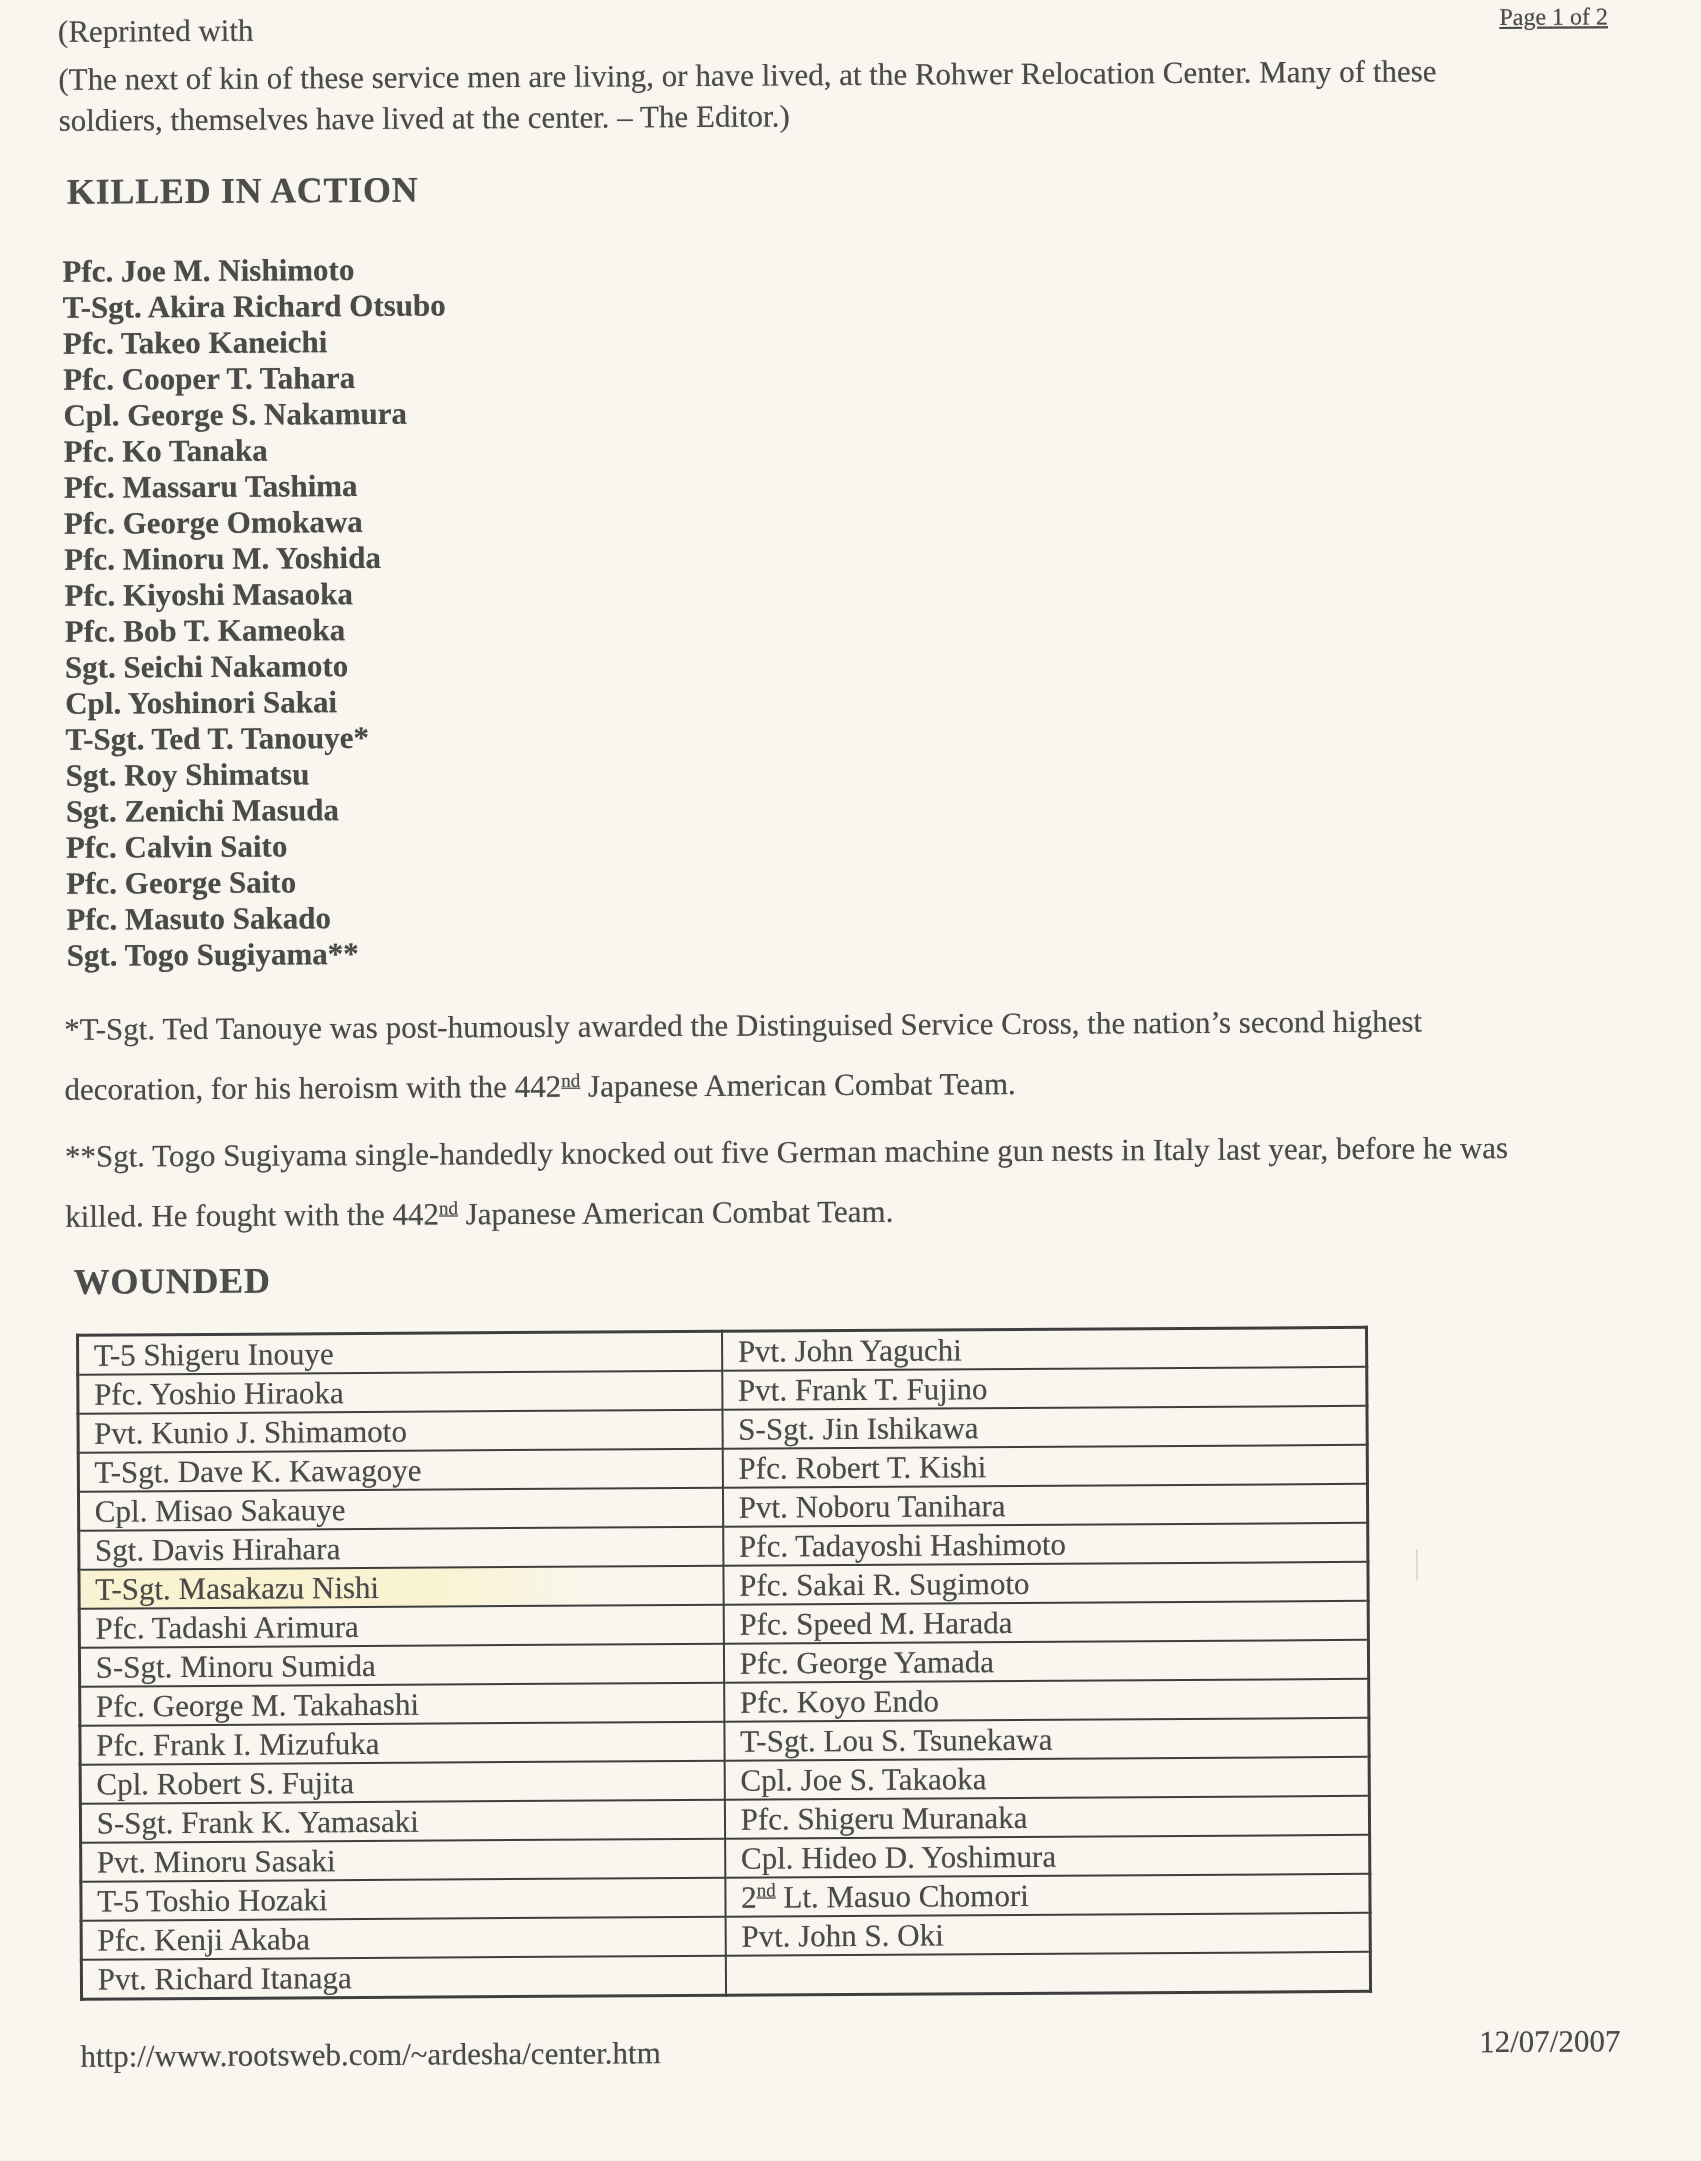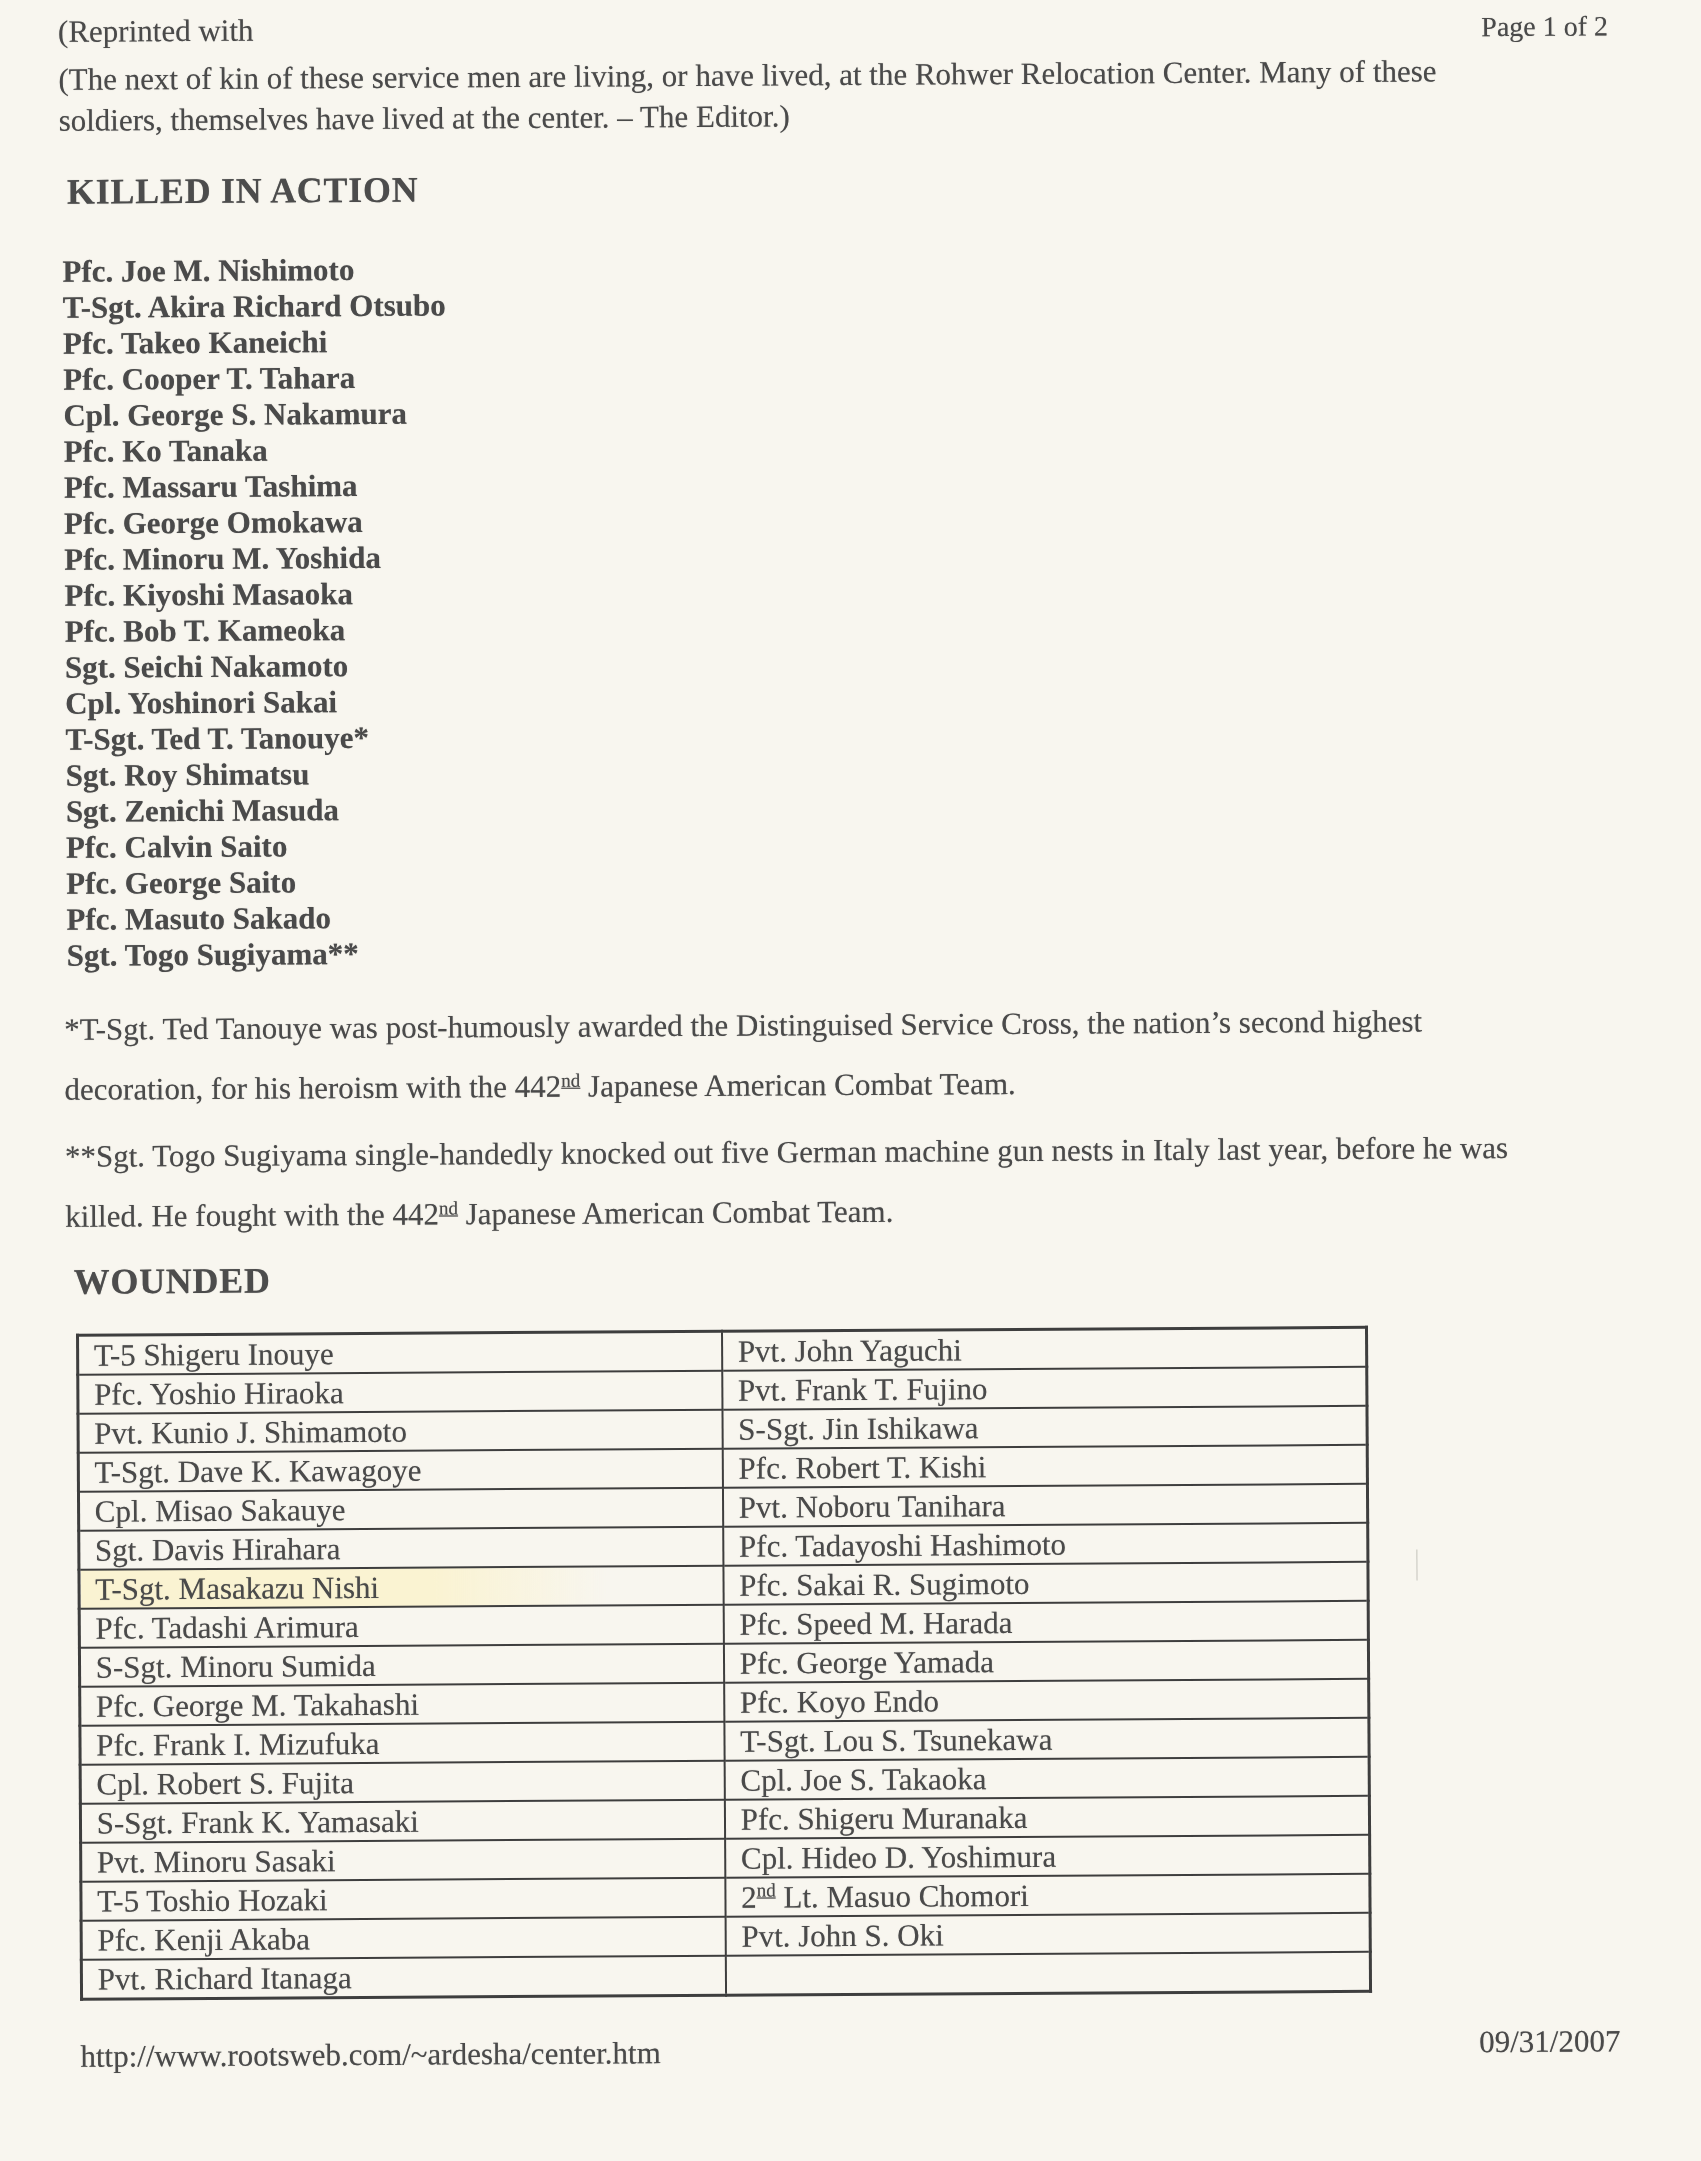--- a/index.html
+++ b/index.html
@@ -18,21 +18,21 @@
     position:relative;
   }
   .sheet{
     position:absolute;inset:0;
     transform:rotate(-0.35deg);
     transform-origin:851px 1003px;
   }
   .scan-text{ text-shadow:0 0 0.8px rgba(70,70,70,.55); }
   .abs{position:absolute;}
   .header-left{left:64px;top:9.4px;font-size:31px;}
-  .header-right{right:87px;top:15px;font-size:28px;}
+  .header-right{right:87px;top:8px;font-size:24px;text-decoration:underline;}
   .intro{left:64px;top:54px;font-size:31px;line-height:41px;}
   .line{white-space:nowrap;display:block;}
   .heading{
     font-weight:bold;font-size:36px;color:#4c4c4c;
     letter-spacing:0.7px;white-space:nowrap;
   }
   .h-killed{left:72px;top:166px;}
   .h-wounded{left:72px;top:1256px;}
   .names{left:67px;top:249px;font-size:31px;font-weight:bold;line-height:36px;}
   .note{font-size:31px;line-height:60px;}
@@ -180,17 +180,17 @@
           <td>Pvt. John S. Oki</td>
         </tr>
       <tr>
           <td>Pvt. Richard Itanaga</td>
           <td></td>
         </tr>
     </tbody>
   </table>
 
   <div class="abs scan-text footer-url">http://www.rootsweb.com/~ardesha/center.htm</div>
-  <div class="abs scan-text footer-date">09/31/2007</div>
+  <div class="abs scan-text footer-date">12/07/2007</div>
 
   <div class="artifact-line"></div>
 </div>
 
 
 </body></html>

